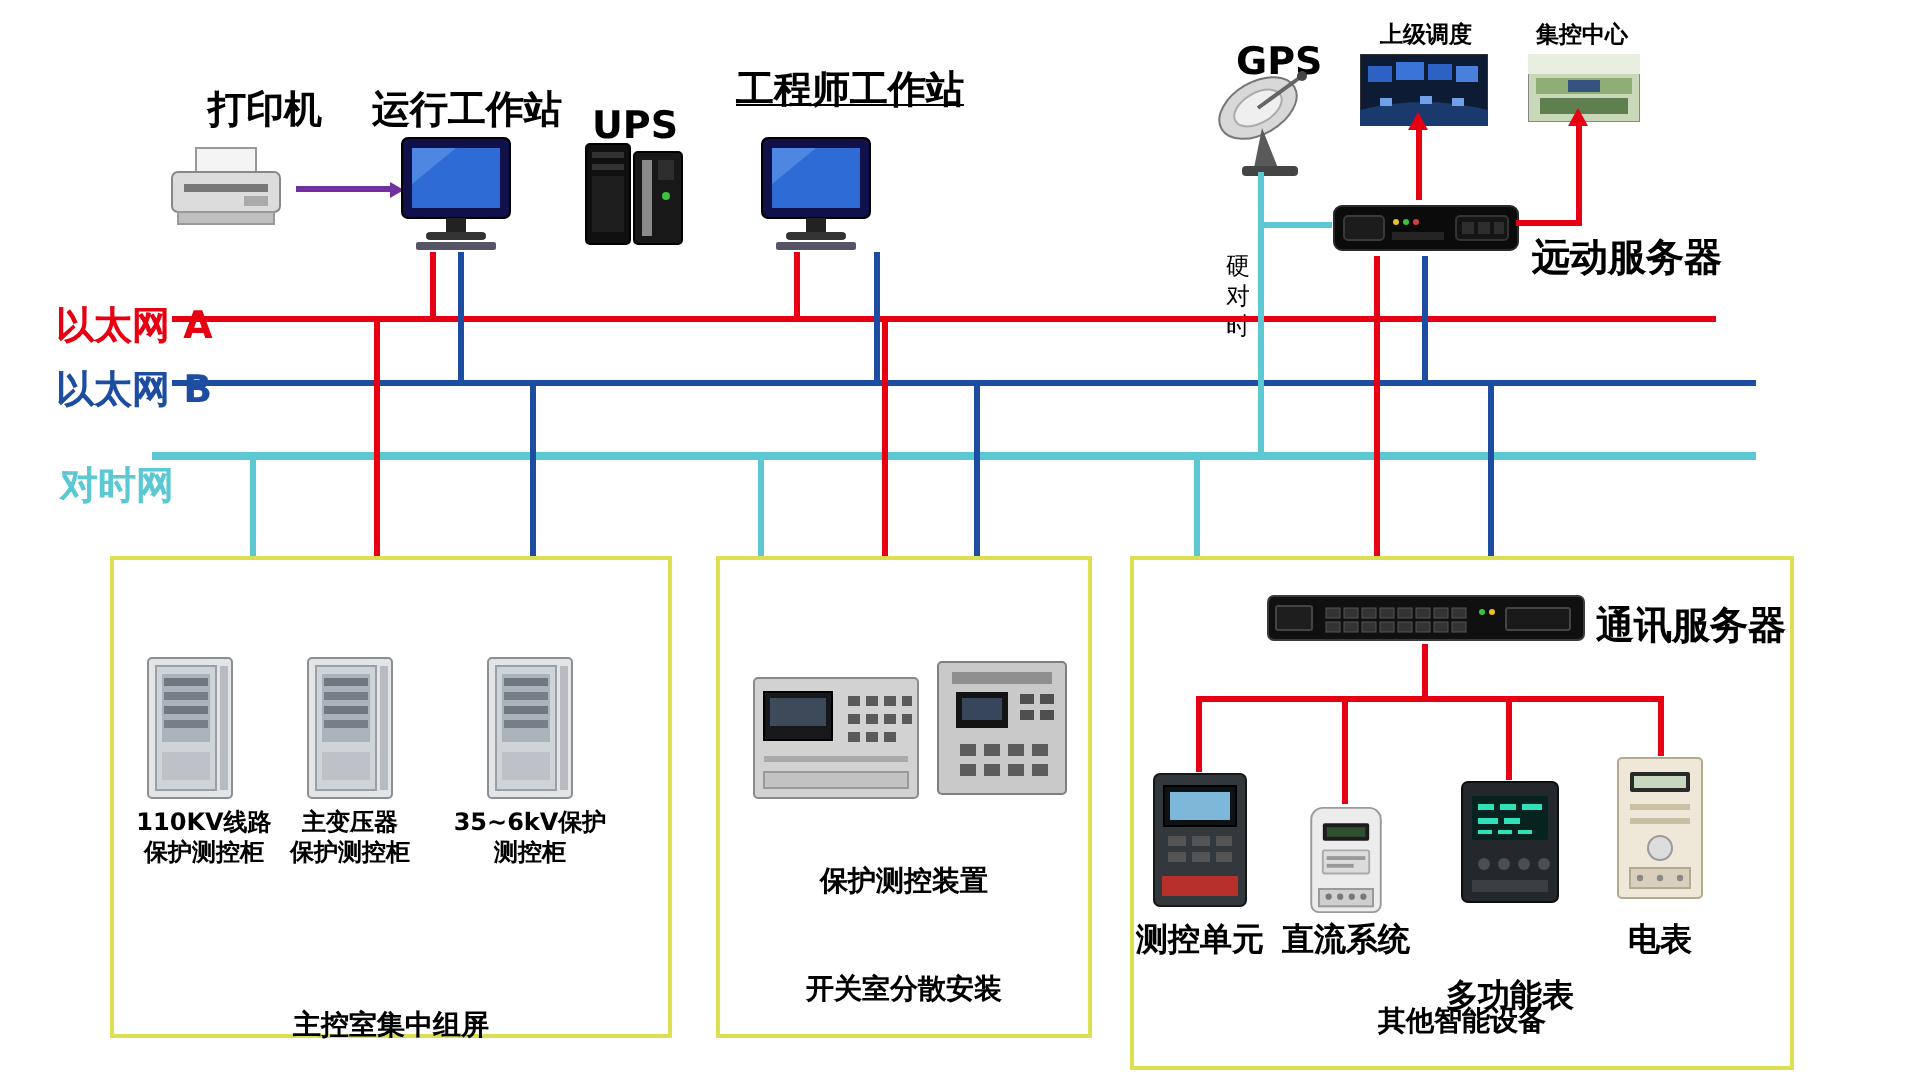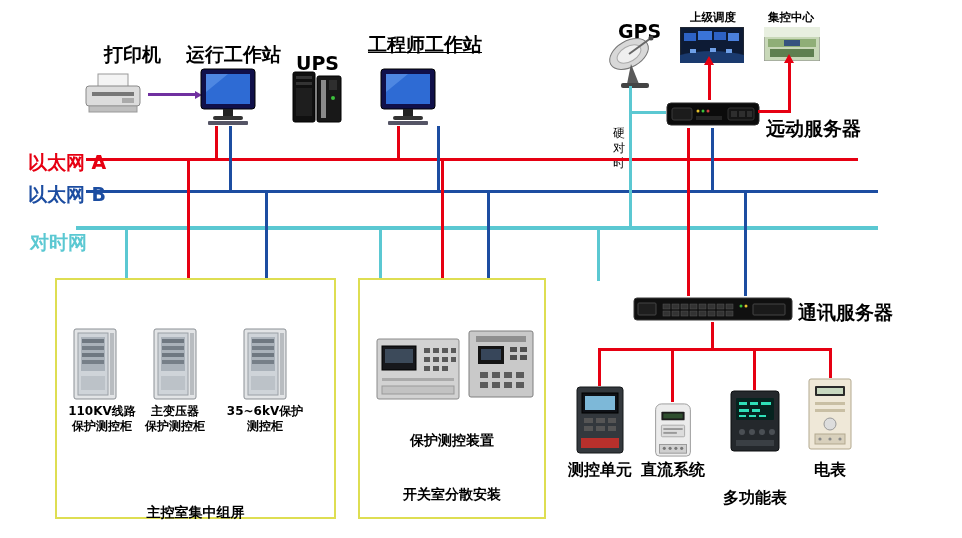--- a/index.html
+++ b/index.html
@@ -270,20 +270,23 @@
           <rect x="36" y="42" width="8" height="6"></rect>
           <rect x="48" y="42" width="8" height="6"></rect>
         <rect x="12" y="52" width="8" height="6"></rect>
           <rect x="24" y="52" width="8" height="6"></rect>
           <rect x="36" y="52" width="8" height="6"></rect>
           <rect x="48" y="52" width="8" height="6"></rect>
       </g>
     </svg>
   </div>
 
+  <div class="box" style="left:565px;top:278px;width:328px;height:253px;">
+    <div class="caption" style="top:222px;">其他智能设备</div>
+  </div>
 
   <div class="dev" style="left:633px;top:296px;">
     <svg width="160" height="26" viewBox="0 0 160 26">
       <rect x="1" y="2" width="158" height="22" rx="3" fill="#101010" stroke="#3a3a3a"></rect>
       <rect x="5" y="7" width="18" height="12" rx="1" fill="#1e1e1e" stroke="#444"></rect>
       <g fill="#333" stroke="#555" stroke-width="0.5">
         <rect x="30" y="8" width="7" height="5"></rect>
           <rect x="39" y="8" width="7" height="5"></rect>
           <rect x="48" y="8" width="7" height="5"></rect>
           <rect x="57" y="8" width="7" height="5"></rect>

